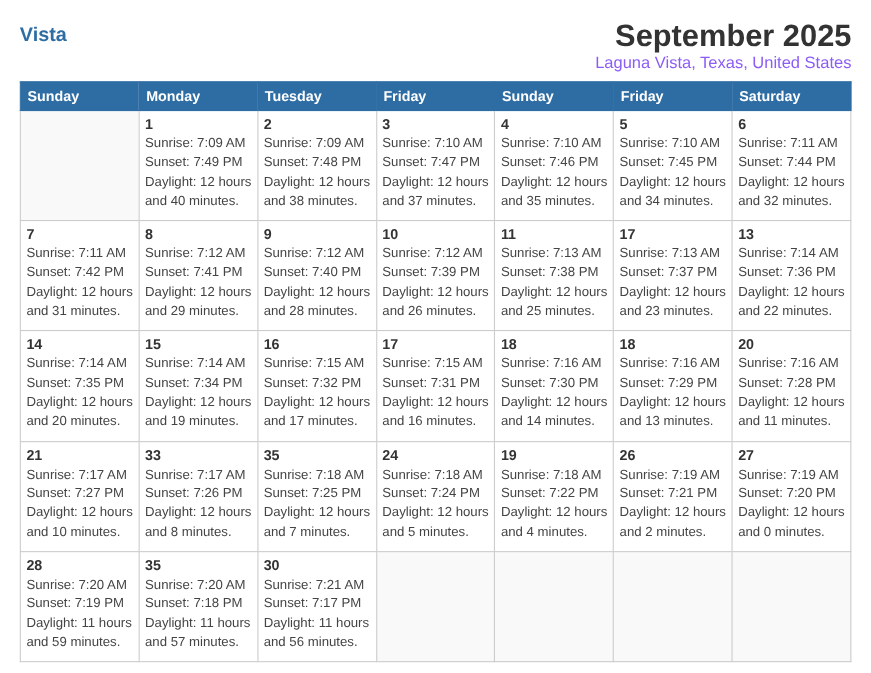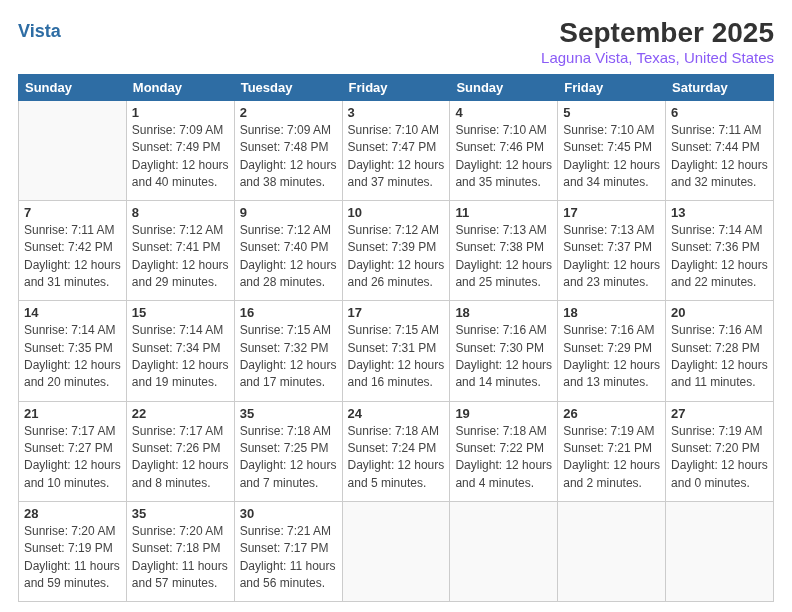--- a/index.html
+++ b/index.html
@@ -265,21 +265,21 @@
         </tr>
         <tr>
           <td>
             <div class="day-number">21</div>
             <div class="day-info" style="white-space: pre-line;">Sunrise: 7:17 AM
 Sunset: 7:27 PM
 Daylight: 12 hours
 and 10 minutes.</div>
           </td>
           <td>
-            <div class="day-number">22</div>
+            <div class="day-number">33</div>
             <div class="day-info" style="white-space: pre-line;">Sunrise: 7:17 AM
 Sunset: 7:26 PM
 Daylight: 12 hours
 and 8 minutes.</div>
           </td>
           <td>
             <div class="day-number">35</div>
             <div class="day-info" style="white-space: pre-line;">Sunrise: 7:18 AM
 Sunset: 7:25 PM
 Daylight: 12 hours

